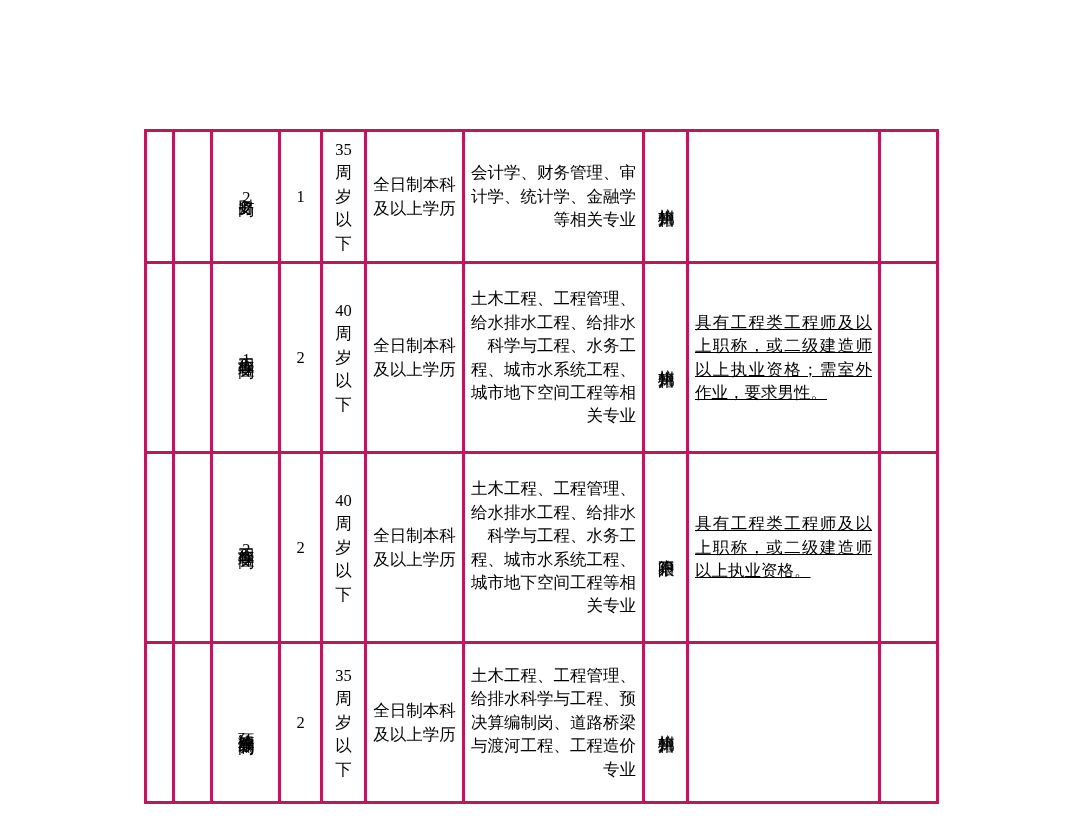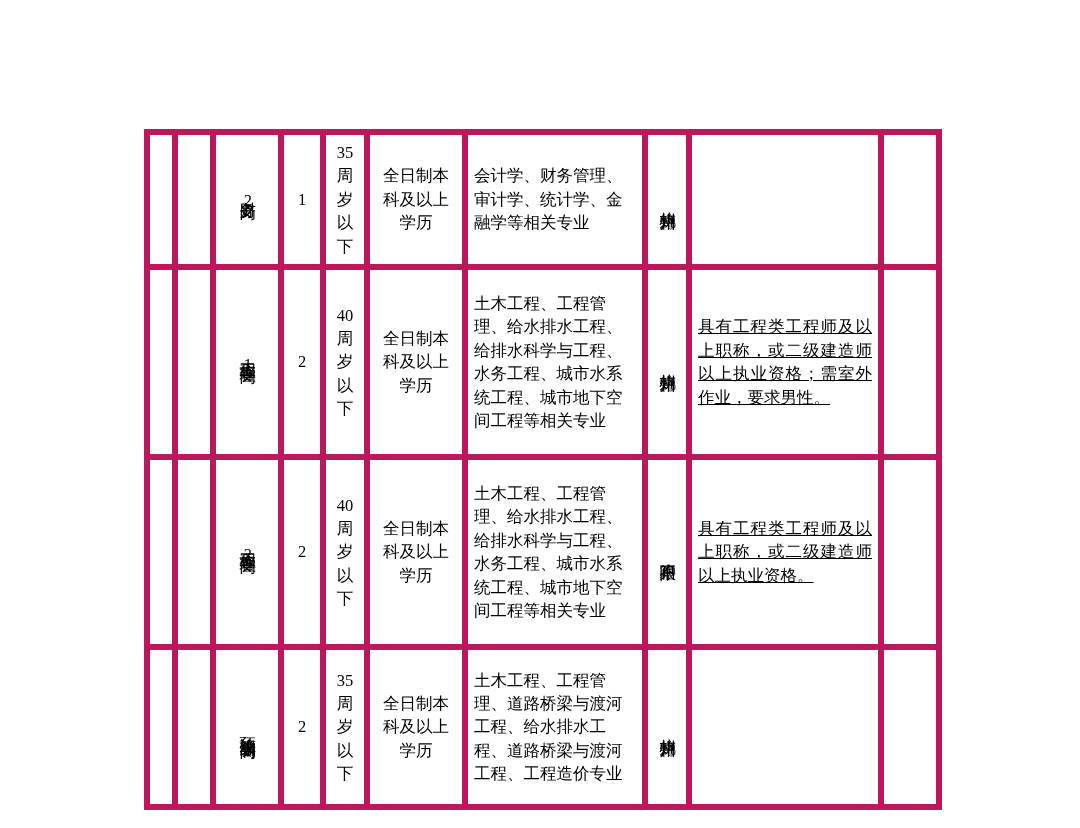--- a/index.html
+++ b/index.html
@@ -24,21 +24,21 @@
   }
   table.jobs {
     position: absolute;
     left: 144px;
     top: 129px;
     border-collapse: collapse;
     table-layout: fixed;
     width: 792px;
   }
   table.jobs td {
-    border: 6px solid #be185d;
+    border: 3px solid #be185d;
     vertical-align: middle;
     padding: 6px 6px;
     font-size: 16.5px;
     line-height: 1.42;
     font-family: "Liberation Serif", serif;
   }
   
   col.c0 { width: 28px; }
   col.c1 { width: 38px; }
   col.c2 { width: 68px; }
@@ -59,21 +59,21 @@
   }
   .cell-center {
     text-align: center;
   }
   .cell-narrow-wrap {
     text-align: center;
     word-break: break-all;
     line-height: 1.45;
   }
   .cell-text {
-    text-align: left;
+    text-align: right;
     word-break: break-all;
     line-height: 1.5;
   }
   .cell-text-just {
     text-align: justify;
     text-justify: inter-ideograph;
     word-break: break-all;
     line-height: 1.55;
     text-decoration: underline;
   }
@@ -171,21 +171,21 @@
         <td class="empty"></td>
         <td class="empty"></td>
         <td class="cell-center">
           <div class="vwrap">
               <span class="vert">预决算编制岗</span>
             </div>
         </td>
         <td class="cell-center">2</td>
         <td class="cell-narrow-wrap">35周岁以下</td>
         <td class="cell-narrow-wrap">全日制本科及以上学历</td>
-        <td class="cell-text">土木工程、工程管理、道路桥梁与渡河工程、给水排水工程、道路桥梁与渡河工程、工程造价专业</td>
+        <td class="cell-text">土木工程、工程管理、给排水科学与工程、预决算编制岗、道路桥梁与渡河工程、工程造价专业</td>
         <td class="cell-center">
           <div class="vwrap">
               <span class="vert">杭州户籍</span>
             </div>
         </td>
         <td class="cell-text-just"></td>
         <td class="empty"></td>
       </tr>
     </tbody>
   </table>

